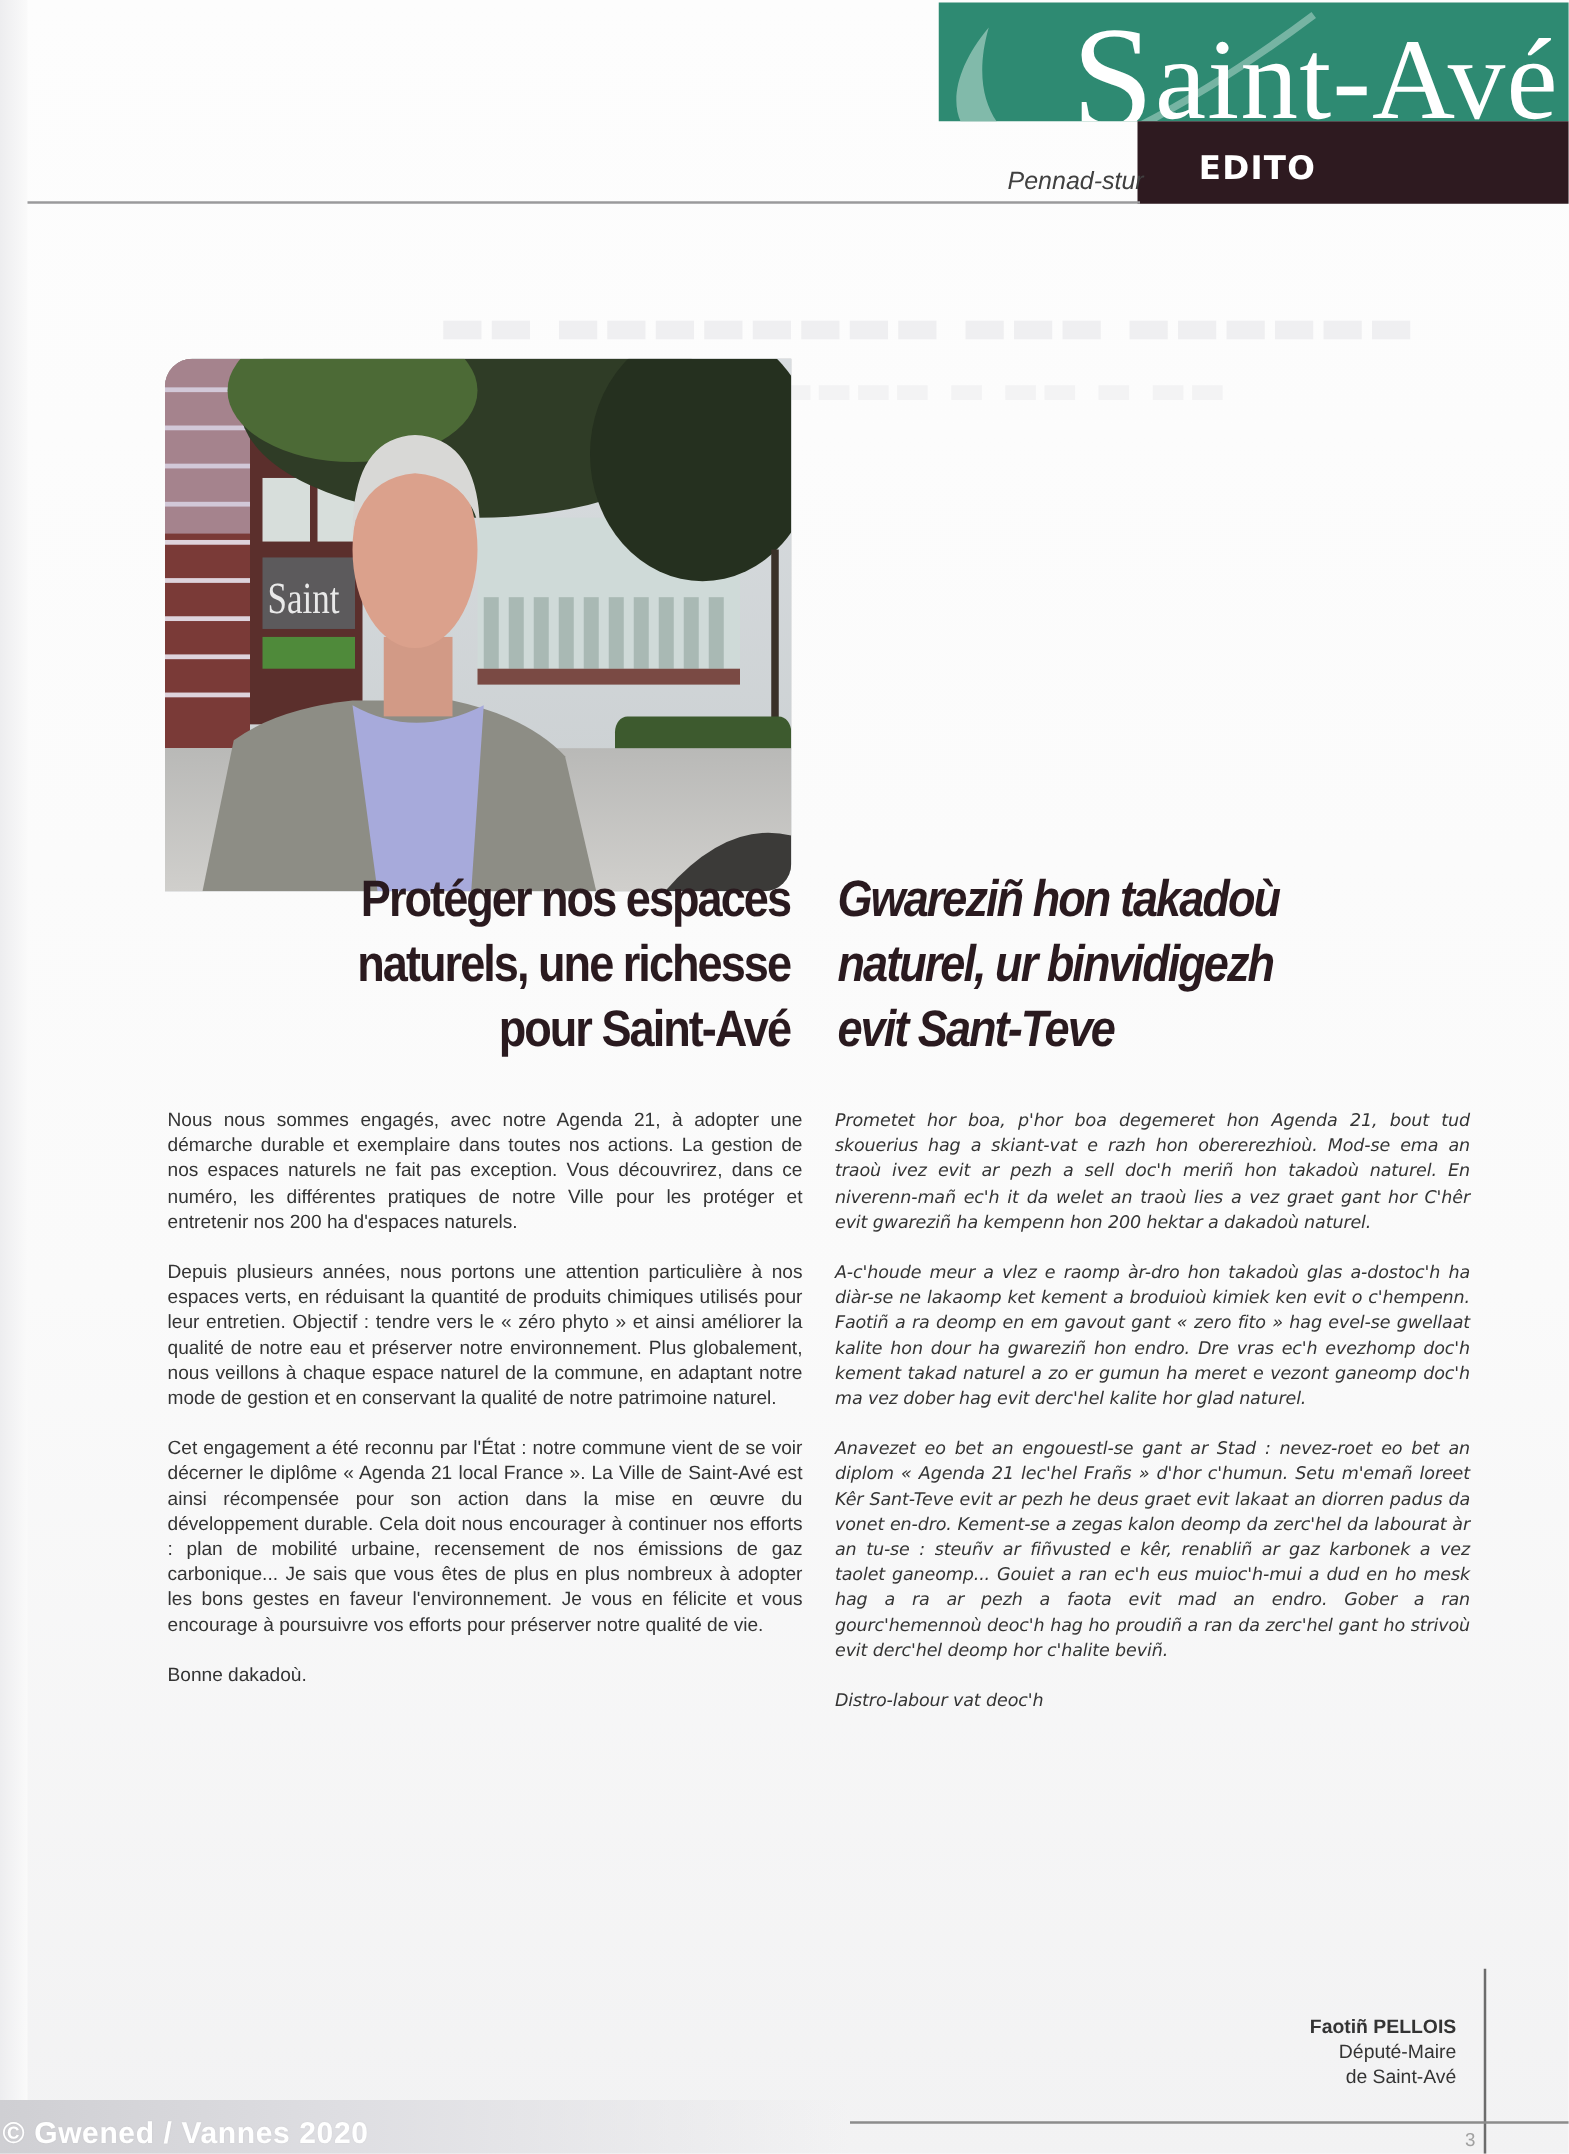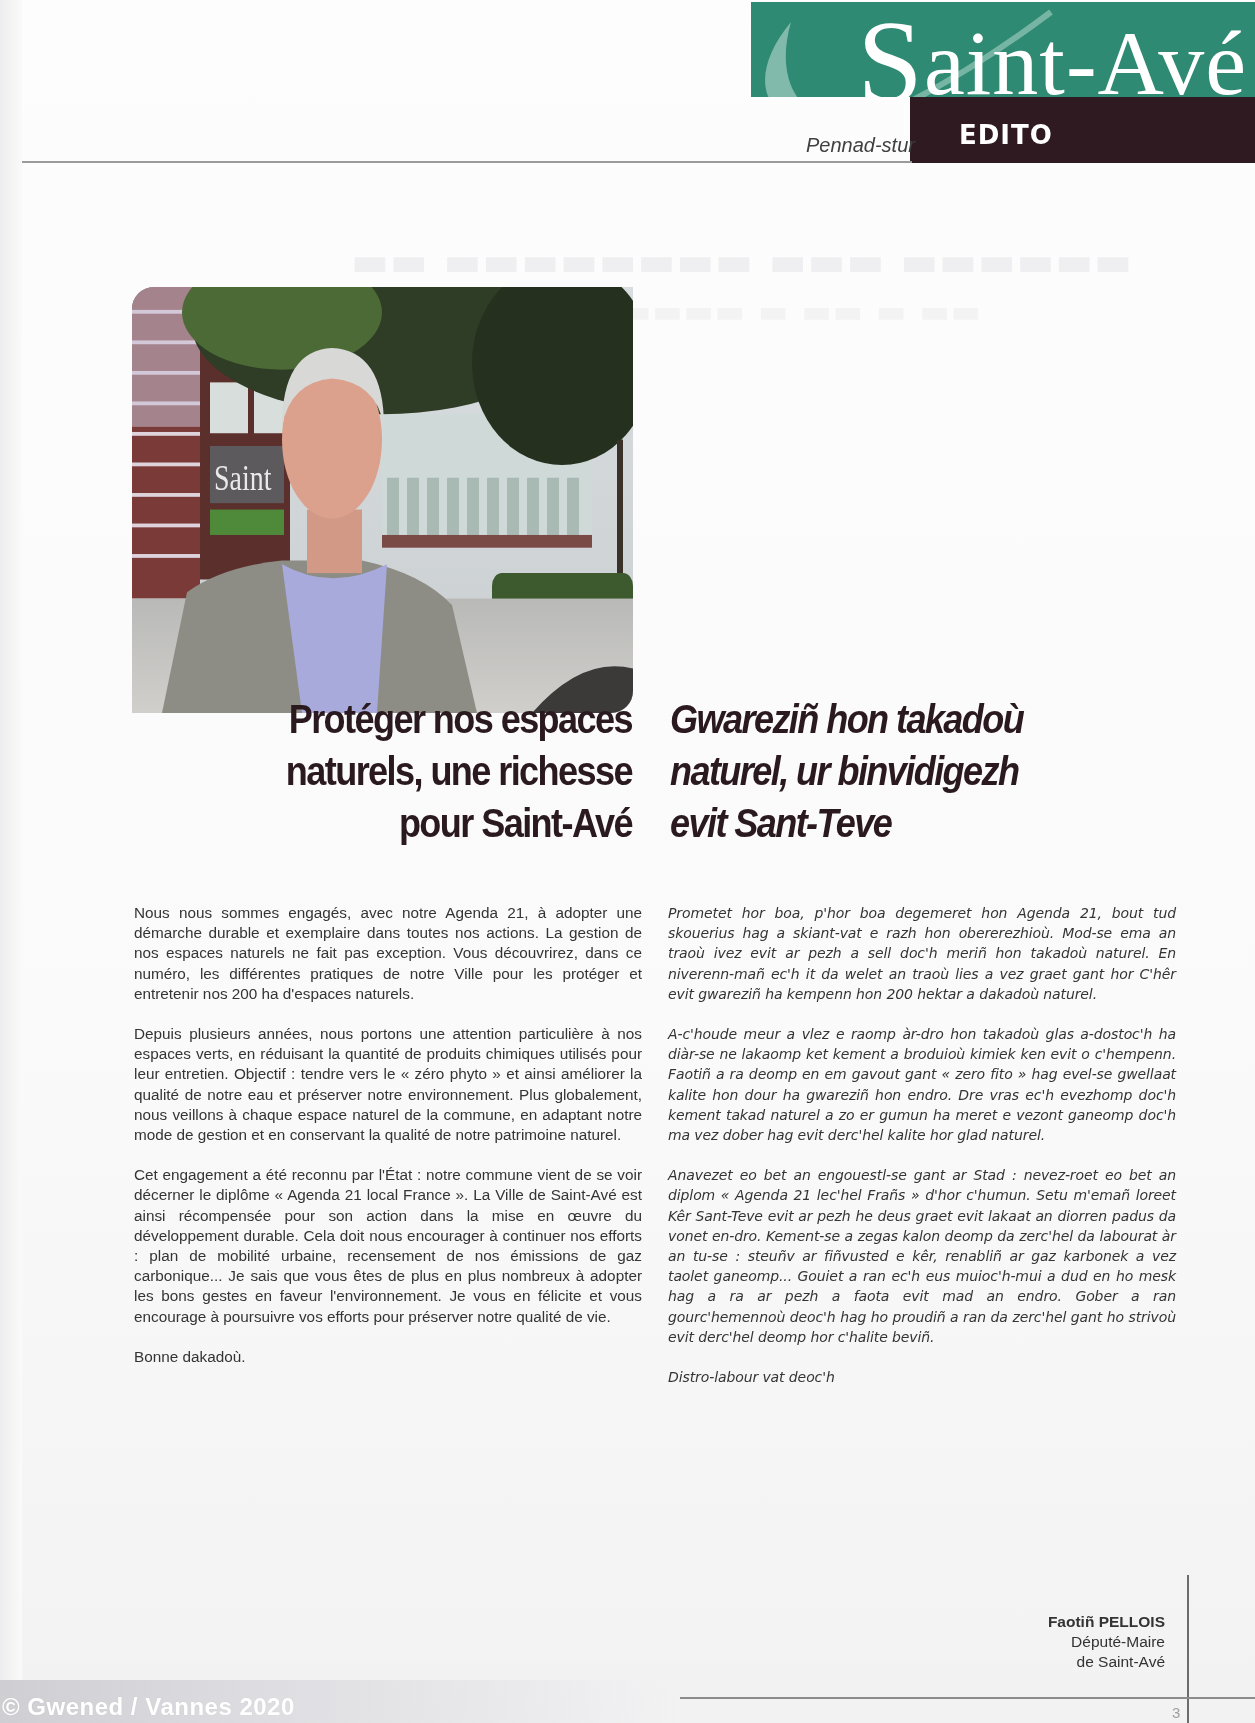--- a/index.html
+++ b/index.html
@@ -83,21 +83,20 @@
       transform: scaleX(0.88);
     }
     .headline.fr { left: 112px; text-align: right; transform-origin: right top; right: auto; }
     .headline.br { left: 670px; font-style: italic; transform-origin: left top; }
 
     
     .col {
       position: absolute; top: 887px; width: 508px;
       font-size: 15.3px; line-height: 20.2px; color: #343434;
       text-align: justify;
-      margin-top: 16px;
     }
     .col.fr { left: 134px; font-family: "Liberation Sans", sans-serif; }
     .col.br { left: 668px; font-family: "DejaVu Sans", sans-serif; font-style: italic; font-size: 14px; letter-spacing: -0.1px; }
     .col p { margin-bottom: 20px; }
     .col p.last { text-align: left; }
 
     
     .signature {
       position: absolute; right: 90px; top: 1612px;
       text-align: right; font-size: 15.5px; line-height: 20px; color: #333;

